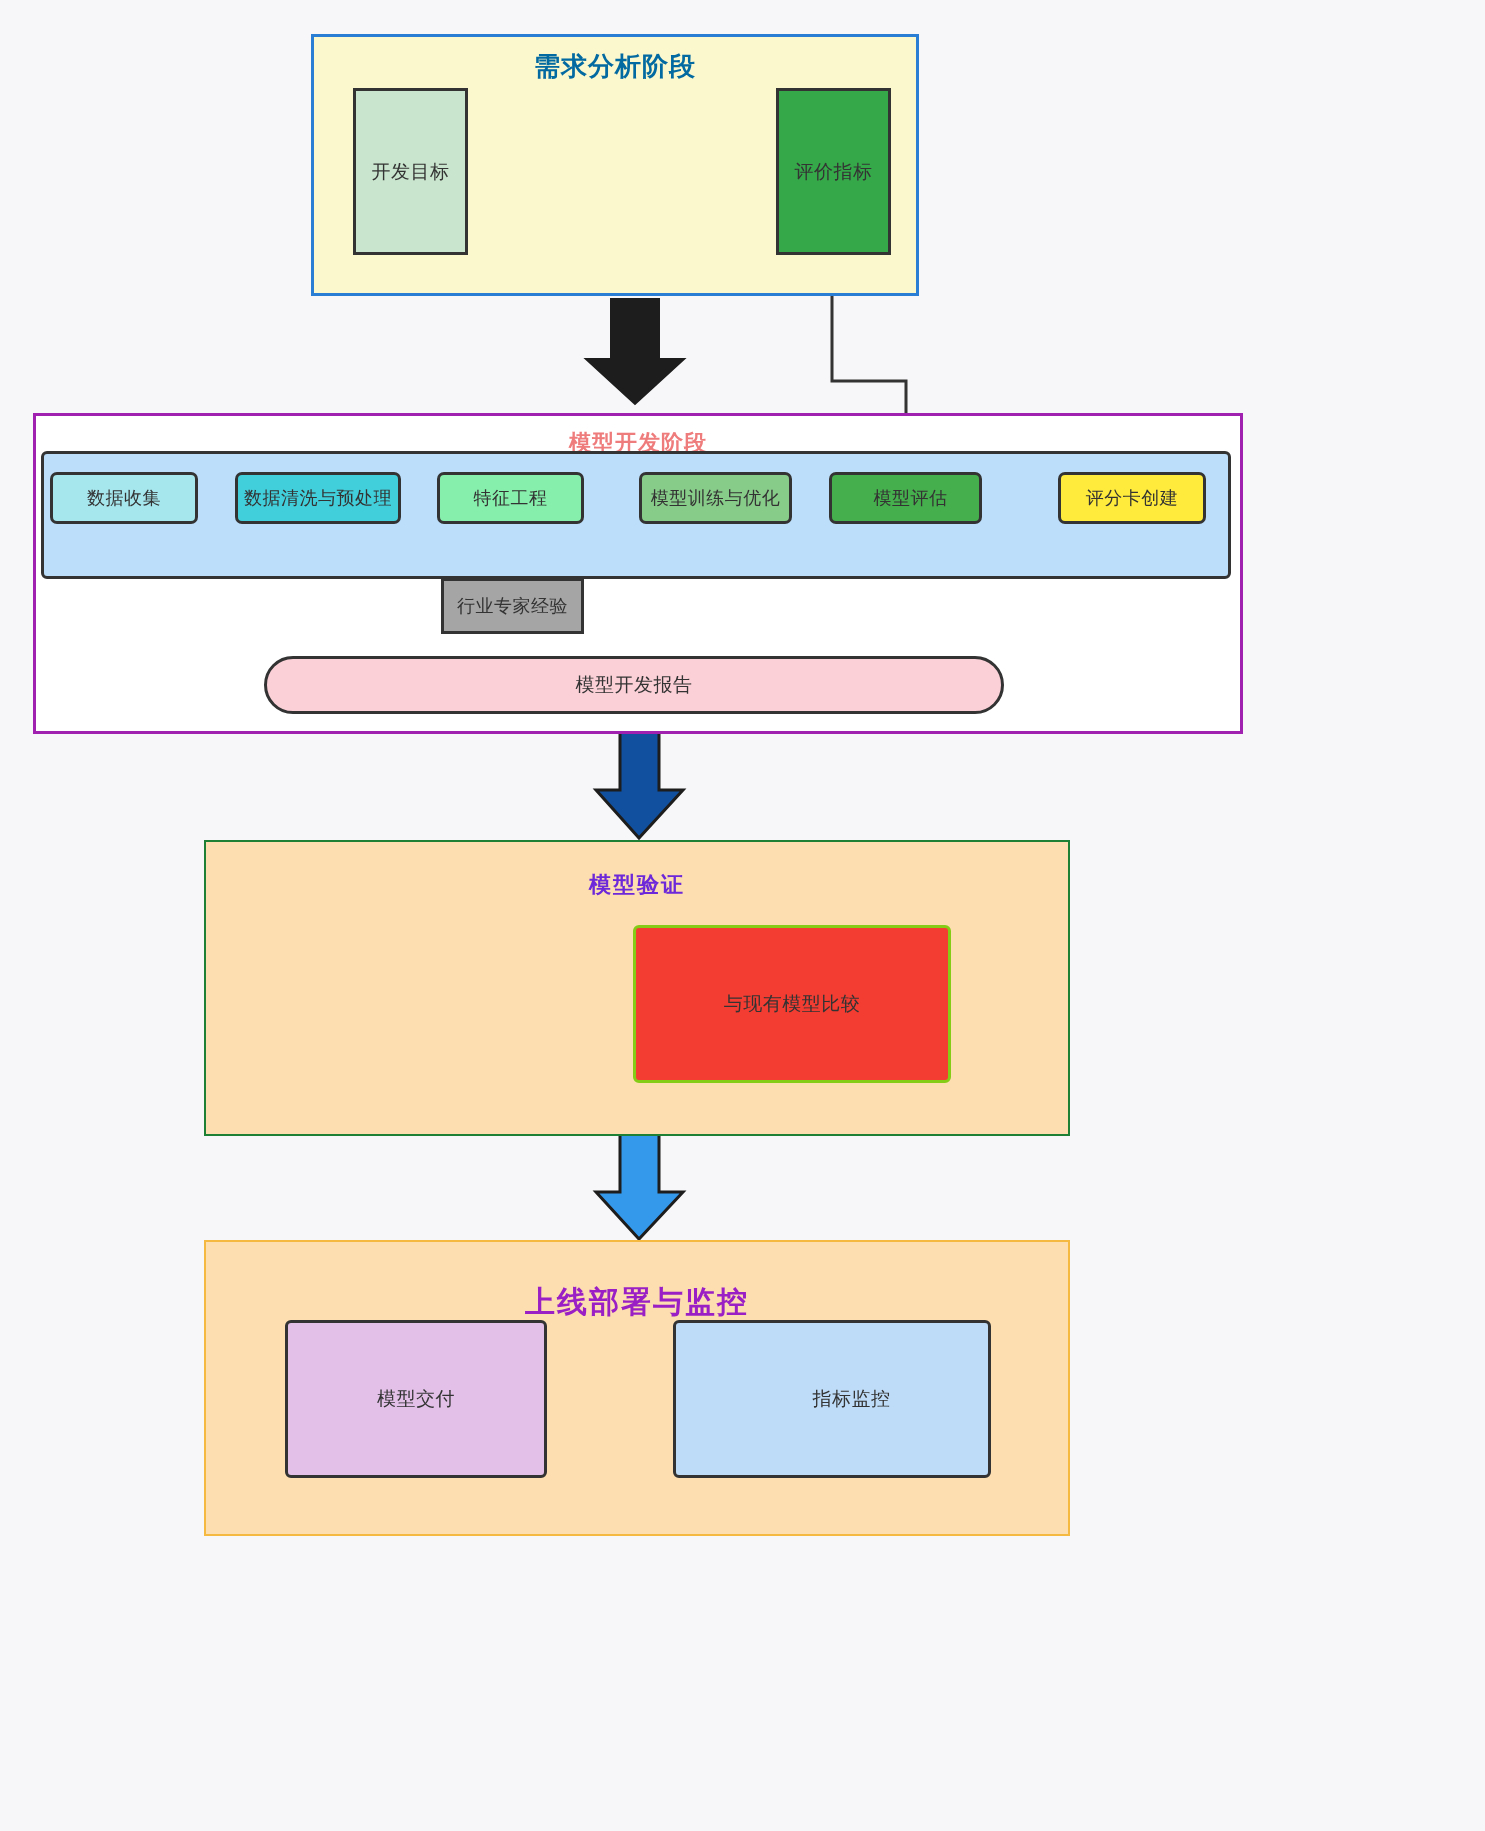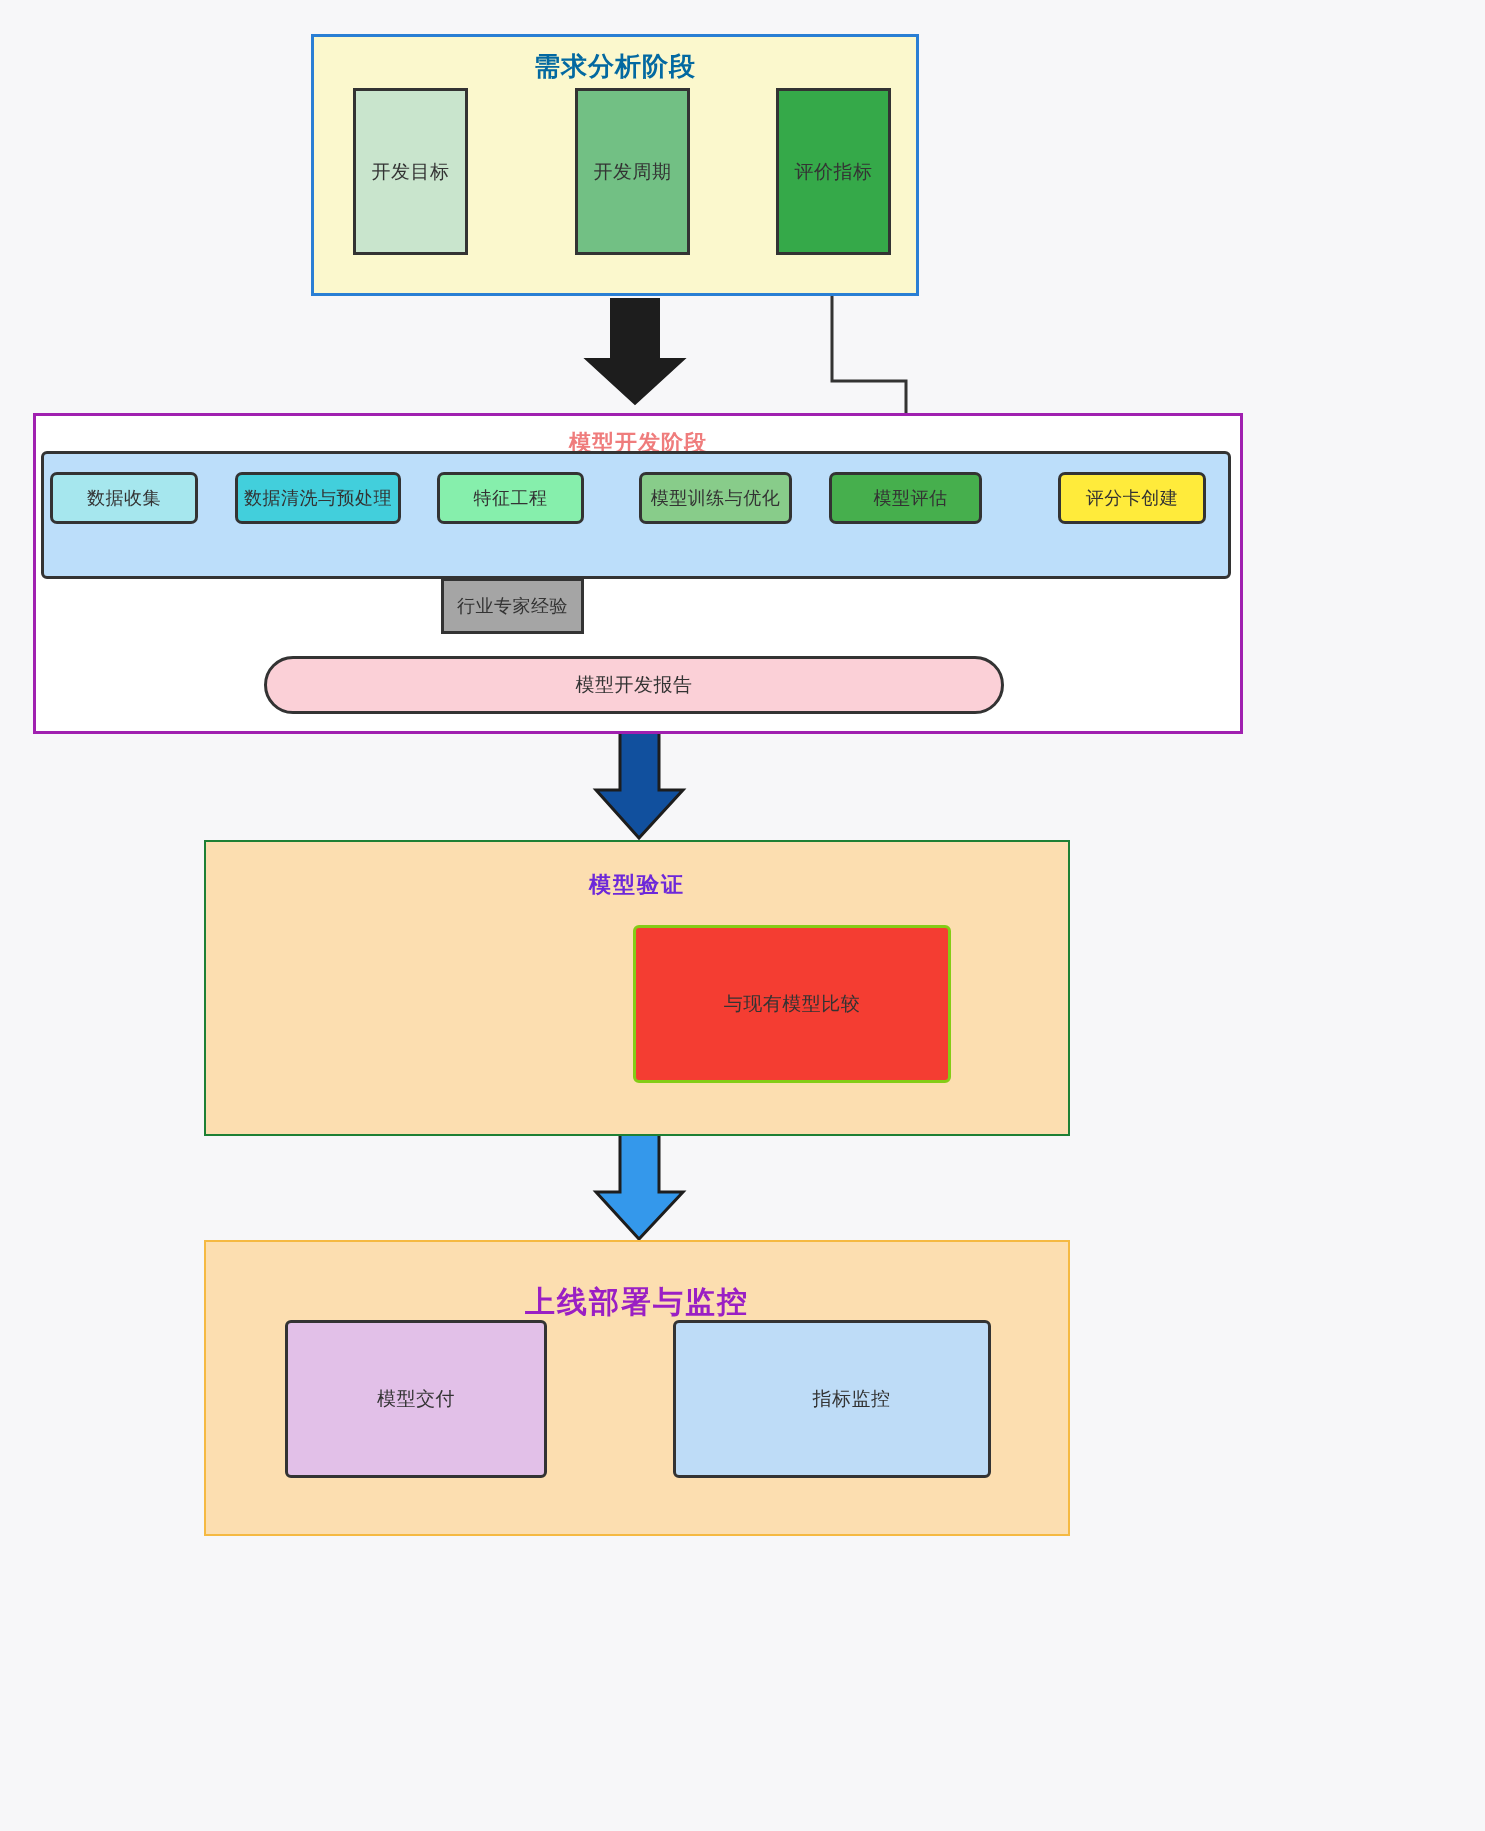--- a/index.html
+++ b/index.html
@@ -233,21 +233,20 @@
     <g>
       <path d="M 620,1131 L 659,1131 L 659,1192 L 683,1192 L 639,1239 L 596,1192 L 620,1192 Z" fill="#3498eb" stroke="#1d1d1d" stroke-width="3"></path>
     </g>
   </svg>
 
   <div class="cluster" id="cluster-requirement">
     <div class="cluster-title">需求分析阶段</div>
   </div>
 
   <div class="node req-box" id="req-goal">开发目标</div>
-  <div class="node req-box" id="req-cycle">开发周期</div>
   <div class="node req-box" id="req-metric">评价指标</div>
 
   <div class="cluster" id="cluster-development">
     <div class="cluster-title">模型开发阶段</div>
   </div>
 
   <div id="pipeline-band"></div>
 
   <div class="node step" id="step-collect">数据收集</div>
   <div class="node step" id="step-clean">数据清洗与预处理</div>

